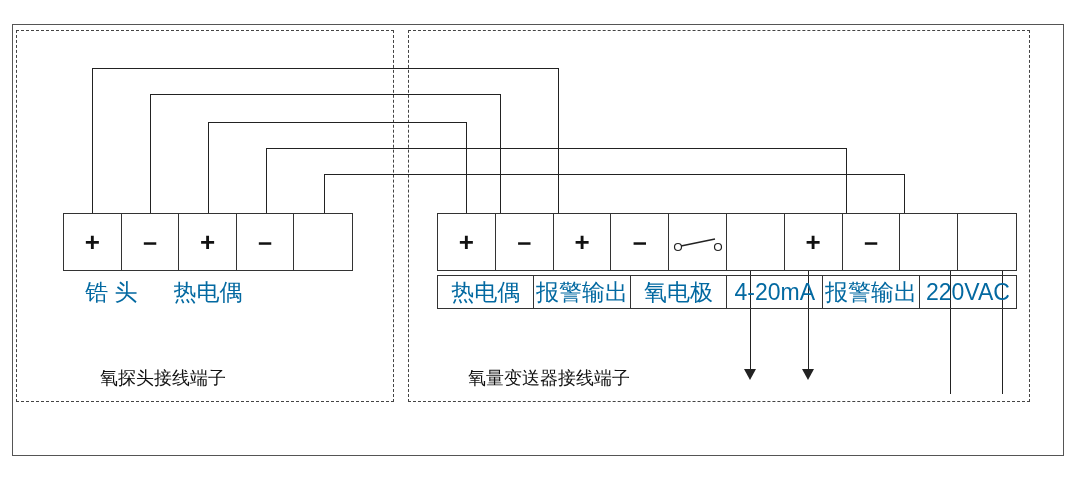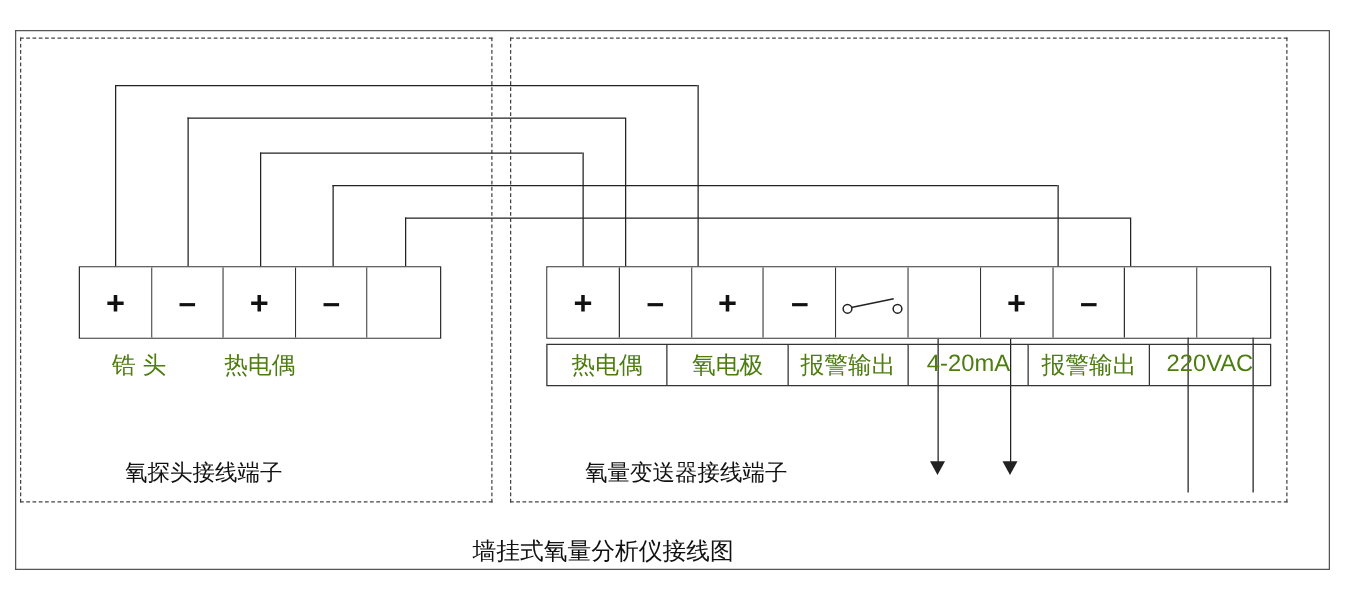--- a/index.html
+++ b/index.html
@@ -85,22 +85,22 @@
   .label-strip {
     position: absolute;
     display: flex;
     box-sizing: border-box;
   }
   .label-cell {
     box-sizing: border-box;
     display: flex;
     align-items: center;
     justify-content: center;
-    font-size: 19px;
-    color: #4d7c0f;
+    font-size: 23px;
+    color: #0369a1;
     letter-spacing: 0px;
     white-space: nowrap;
   }
   .left-labels {
     left: 63px;
     top: 278px;
     width: 290px;
     height: 28px;
   }
   .left-labels .label-cell { width: 96.66px; }
@@ -237,24 +237,23 @@
     </div>
     <div class="cell"></div>
     <div class="cell">+</div>
     <div class="cell">－</div>
     <div class="cell"></div>
     <div class="cell"></div>
   </div>
 
   <div class="label-strip right-labels">
     <div class="label-cell w2">热电偶</div>
+    <div class="label-cell w2">报警输出</div>
     <div class="label-cell w2">氧电极</div>
-    <div class="label-cell w2">报警输出</div>
     <div class="label-cell w2">4-20mA</div>
     <div class="label-cell w2">报警输出</div>
     <div class="label-cell w2">220VAC</div>
   </div>
 
   <div class="caption cap-right">氧量变送器接线端子</div>
 
-  <div class="caption cap-bottom">墙挂式氧量分析仪接线图</div>
 
 </div>
 
 </body></html>

